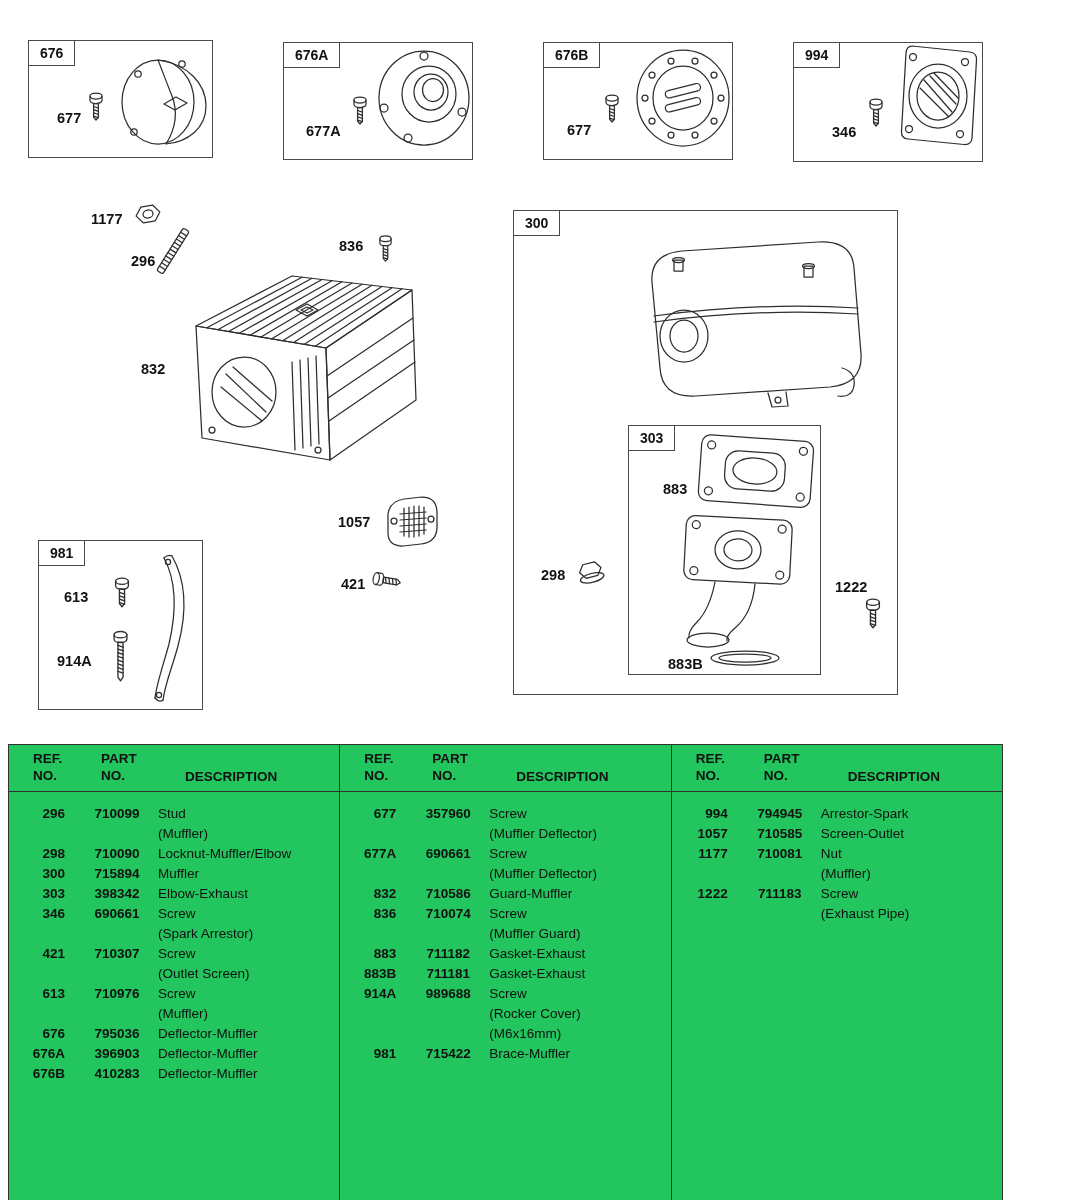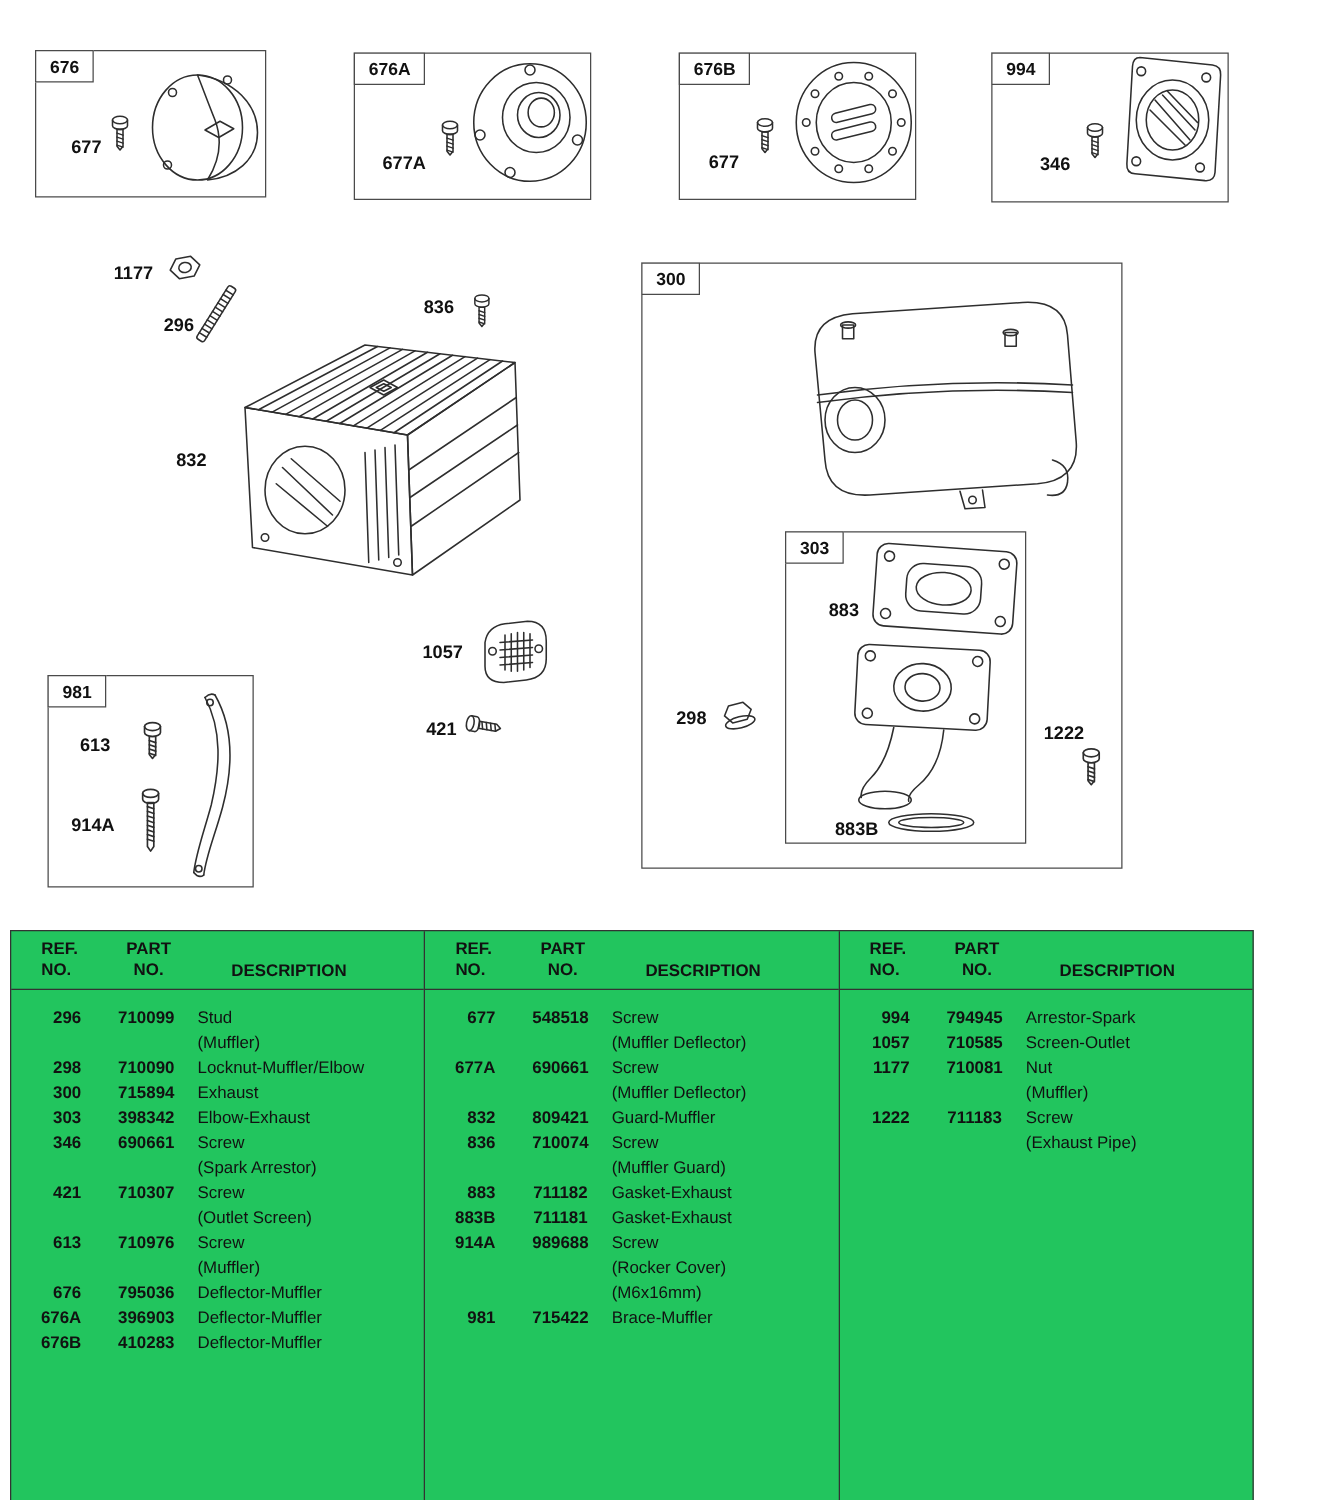--- a/index.html
+++ b/index.html
@@ -17,21 +17,21 @@
     stroke:#2e2e2e; fill:none; stroke-width:1.25; stroke-linejoin:round; stroke-linecap:round;
   }
 
   .table { position:absolute; left:8px; top:712px; width:995px; height:486px;
            border:1px solid #333; display:flex; z-index:2; background:#22c55e; }
   .tgroup { position:relative; height:100%; flex:1; }
   .tgroup + .tgroup { border-left:1px solid #333; }
   .thead { position:relative; height:47px; border-bottom:1px solid #333;
            font-weight:bold; font-size:13.5px; }
   .th-ref  { position:absolute; left:24px; top:5px; line-height:17px; }
-  .th-part { position:absolute; left:92px; top:5px; line-height:17px;text-align:center; }
+  .th-part { position:absolute; left:92px; top:5px; line-height:17px; }
   .th-desc { position:absolute; left:176px; bottom:7px; }
   .rows { padding-top:12px; }
   .trow { display:grid; grid-template-columns:56px 80px 1fr; font-size:13.5px; line-height:20px; }
   .tref  { text-align:right; font-weight:bold; }
   .tpart { font-weight:bold; padding-left:24px;text-align:center; }
   .tdesc { padding-left:13px; }
 </style>
 </head>
 <body>
 
@@ -292,21 +292,21 @@
             <div class="tref">298</div>
             <div class="tpart">710090</div>
             <div class="tdesc">
               <div>Locknut-Muffler/Elbow</div>
             </div>
           </div>
           <div class="trow">
             <div class="tref">300</div>
             <div class="tpart">715894</div>
             <div class="tdesc">
-              <div>Exhaust</div>
+              <div>Muffler</div>
             </div>
           </div>
           <div class="trow">
             <div class="tref">303</div>
             <div class="tpart">398342</div>
             <div class="tdesc">
               <div>Elbow-Exhaust</div>
             </div>
           </div>
           <div class="trow">
@@ -364,37 +364,37 @@
         </div>
         <div class="th-part">
           <div>PART</div>
             <div>NO.</div>
         </div>
         <div class="th-desc">DESCRIPTION</div>
       </div>
       <div class="rows">
           <div class="trow">
             <div class="tref">677</div>
-            <div class="tpart">548518</div>
+            <div class="tpart">357960</div>
             <div class="tdesc">
               <div>Screw</div>
               <div>(Muffler Deflector)</div>
             </div>
           </div>
           <div class="trow">
             <div class="tref">677A</div>
             <div class="tpart">690661</div>
             <div class="tdesc">
               <div>Screw</div>
               <div>(Muffler Deflector)</div>
             </div>
           </div>
           <div class="trow">
             <div class="tref">832</div>
-            <div class="tpart">809421</div>
+            <div class="tpart">710586</div>
             <div class="tdesc">
               <div>Guard-Muffler</div>
             </div>
           </div>
           <div class="trow">
             <div class="tref">836</div>
             <div class="tpart">710074</div>
             <div class="tdesc">
               <div>Screw</div>
               <div>(Muffler Guard)</div>

